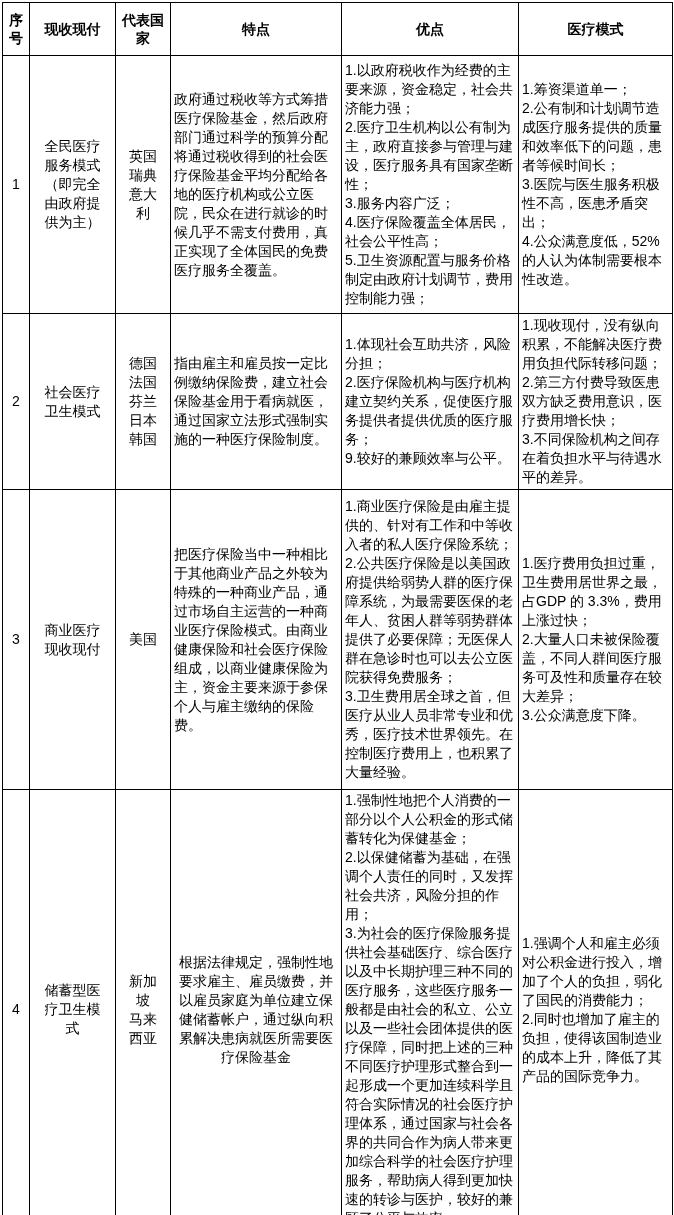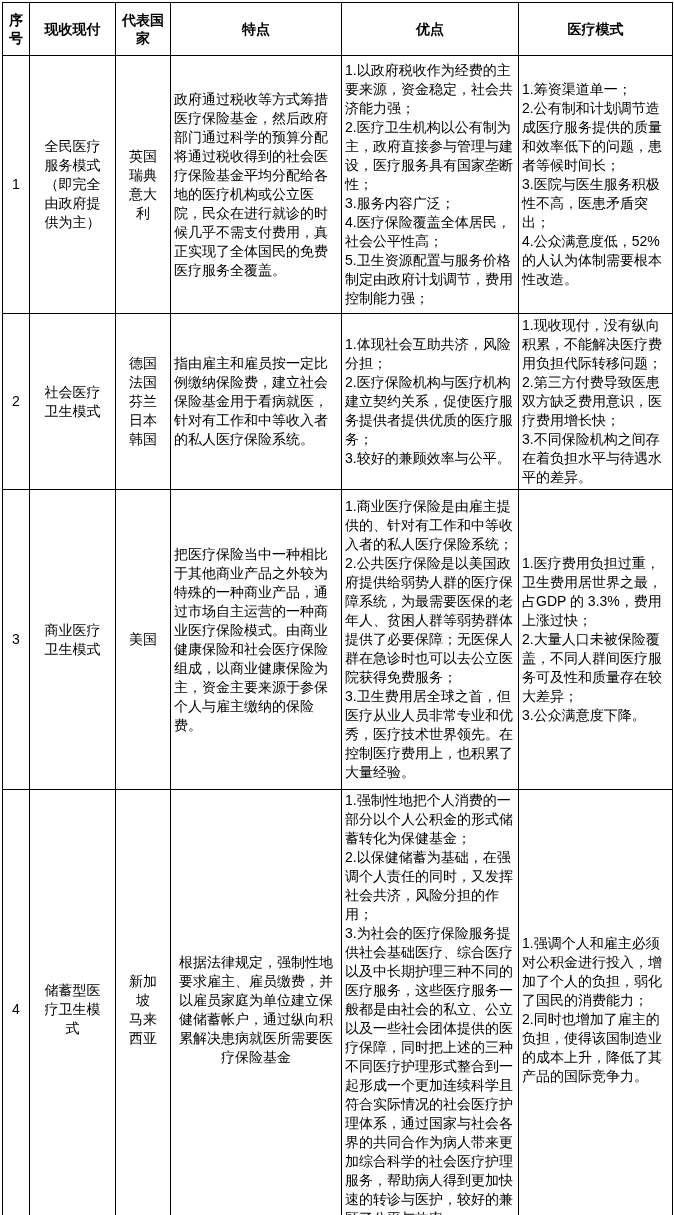--- a/index.html
+++ b/index.html
@@ -106,32 +106,32 @@
       </tr>
       <tr class="r2">
         <td class="cell-no">2</td>
         <td class="cell-model">社会医疗
 卫生模式</td>
         <td class="cell-countries">德国
 法国
 芬兰
 日本
 韩国</td>
-        <td class="cell-features">指由雇主和雇员按一定比例缴纳保险费，建立社会保险基金用于看病就医，针对有工作和中等收入者的私人医疗保险系统。</td>
+        <td class="cell-features">指由雇主和雇员按一定比例缴纳保险费，建立社会保险基金用于看病就医，通过国家立法形式强制实施的一种医疗保险制度。</td>
         <td class="cell-advantages">1.体现社会互助共济，风险分担；
 2.医疗保险机构与医疗机构建立契约关系，促使医疗服务提供者提供优质的医疗服务；
-3.较好的兼顾效率与公平。</td>
+9.较好的兼顾效率与公平。</td>
         <td class="cell-problems">1.现收现付，没有纵向积累，不能解决医疗费用负担代际转移问题；
 2.第三方付费导致医患双方缺乏费用意识，医疗费用增长快；
 3.不同保险机构之间存在着负担水平与待遇水平的差异。</td>
       </tr>
       <tr class="r3">
         <td class="cell-no">3</td>
         <td class="cell-model">商业医疗
-卫生模式</td>
+现收现付</td>
         <td class="cell-countries">美国</td>
         <td class="cell-features">把医疗保险当中一种相比于其他商业产品之外较为特殊的一种商业产品，通过市场自主运营的一种商业医疗保险模式。由商业健康保险和社会医疗保险组成，以商业健康保险为主，资金主要来源于参保个人与雇主缴纳的保险费。</td>
         <td class="cell-advantages">1.商业医疗保险是由雇主提供的、针对有工作和中等收入者的私人医疗保险系统；
 2.公共医疗保险是以美国政府提供给弱势人群的医疗保障系统，为最需要医保的老年人、贫困人群等弱势群体提供了必要保障；无医保人群在急诊时也可以去公立医院获得免费服务；
 3.卫生费用居全球之首，但医疗从业人员非常专业和优秀，医疗技术世界领先。在控制医疗费用上，也积累了大量经验。</td>
         <td class="cell-problems">1.医疗费用负担过重，卫生费用居世界之最，占GDP 的 3.3%，费用上涨过快；
 2.大量人口未被保险覆盖，不同人群间医疗服务可及性和质量存在较大差异；
 3.公众满意度下降。</td>
       </tr>
       <tr class="r4">

